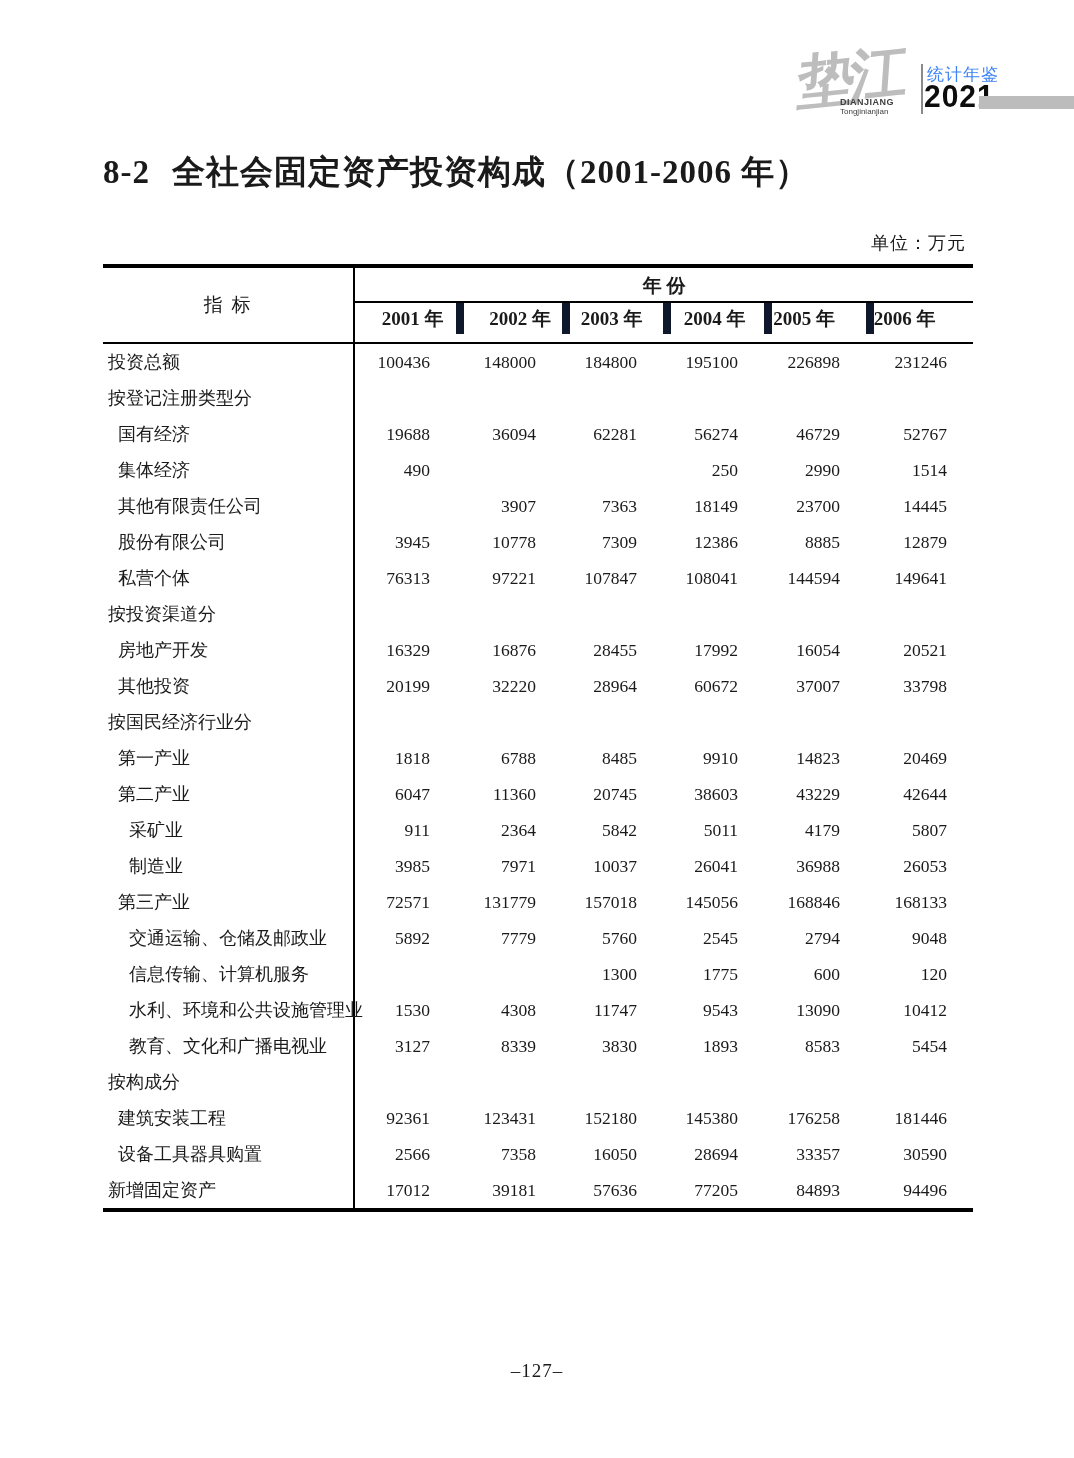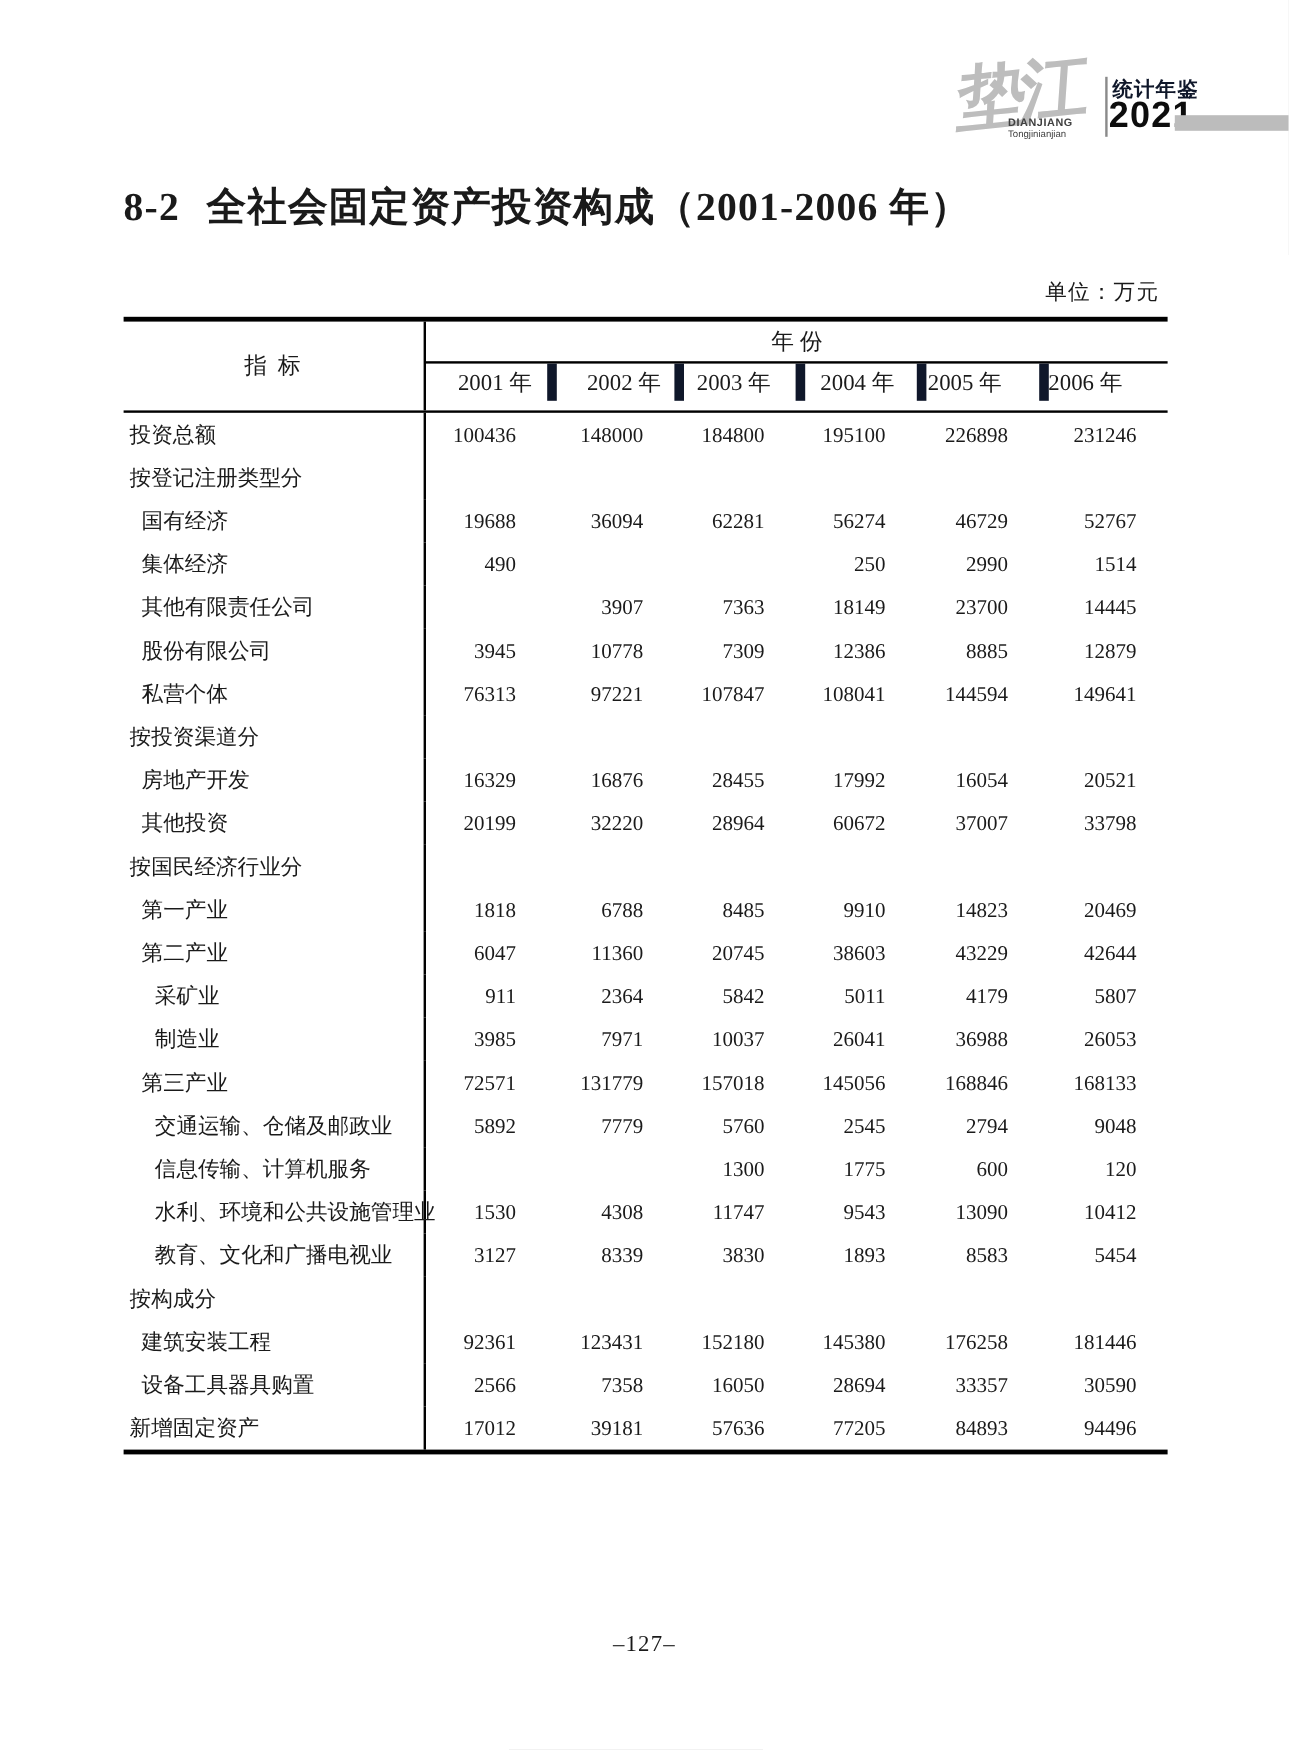--- a/index.html
+++ b/index.html
@@ -29,21 +29,21 @@
     font-family:"Liberation Sans","DejaVu Sans",sans-serif;
   }
   .logo-pinyin .l1 { font-size:9px; font-weight:bold; letter-spacing:.5px; line-height:9px; }
   .logo-pinyin .l2 { font-size:8px; line-height:9px; }
   .logo-divider {
     position:absolute; left:921px; top:64px; width:2px; height:50px;
     background:#8a8a8a;
   }
   .logo-yearbook {
     position:absolute; left:927px; top:63px;
-    font-size:17px; font-weight:700; letter-spacing:1px; color:#0f172a;
+    font-size:17px; font-weight:400; letter-spacing:1px; color:#3b82f6;
     font-family:"Liberation Sans","DejaVu Sans",sans-serif;
   }
   .logo-year {
     position:absolute; left:924px; top:80px;
     font-size:30px; line-height:34px; font-weight:900; letter-spacing:1px; color:#0d0d0d;
     font-family:"Liberation Sans","DejaVu Sans",sans-serif;
     transform:scaleY(1.02);
   }
   .gray-bar {
     position:absolute; left:979px; top:96px; width:95px; height:13px;
@@ -71,21 +71,21 @@
   .thead {
     position:relative; height:76px;
     border-bottom:2px solid #000;
   }
   .ind-head {
     position:absolute; left:0; top:0; bottom:0; width:252px;
     border-right:2px solid #000;
     display:flex; align-items:center; justify-content:center;
     font-size:19px; letter-spacing:2px;
   }
-  .year-area { position:absolute; left:252px; right:0; top:0; bottom:0; }
+  .year-area { position:absolute; left:252px; right:0; top:0; bottom:0;font-weight:bold; }
   .year-group {
     height:35px; line-height:35px; text-align:center;
     font-size:19px; border-bottom:2px solid #000;
   }
   .year-cells { display:flex; height:31px; }
   .ycell {
     display:flex; align-items:center; justify-content:center;
     font-size:19px; overflow:visible; white-space:nowrap;padding-left:14px;
   }
   .ycell + .ycell { border-left:8px solid #0f172a; }

